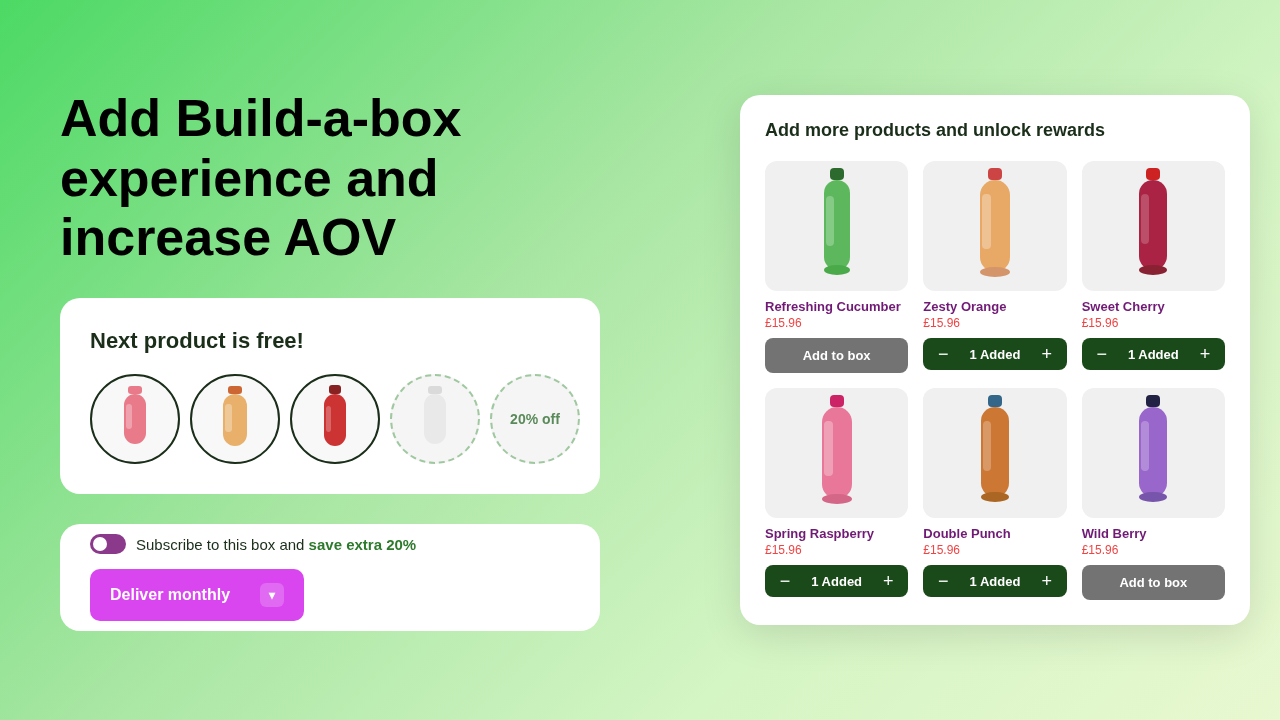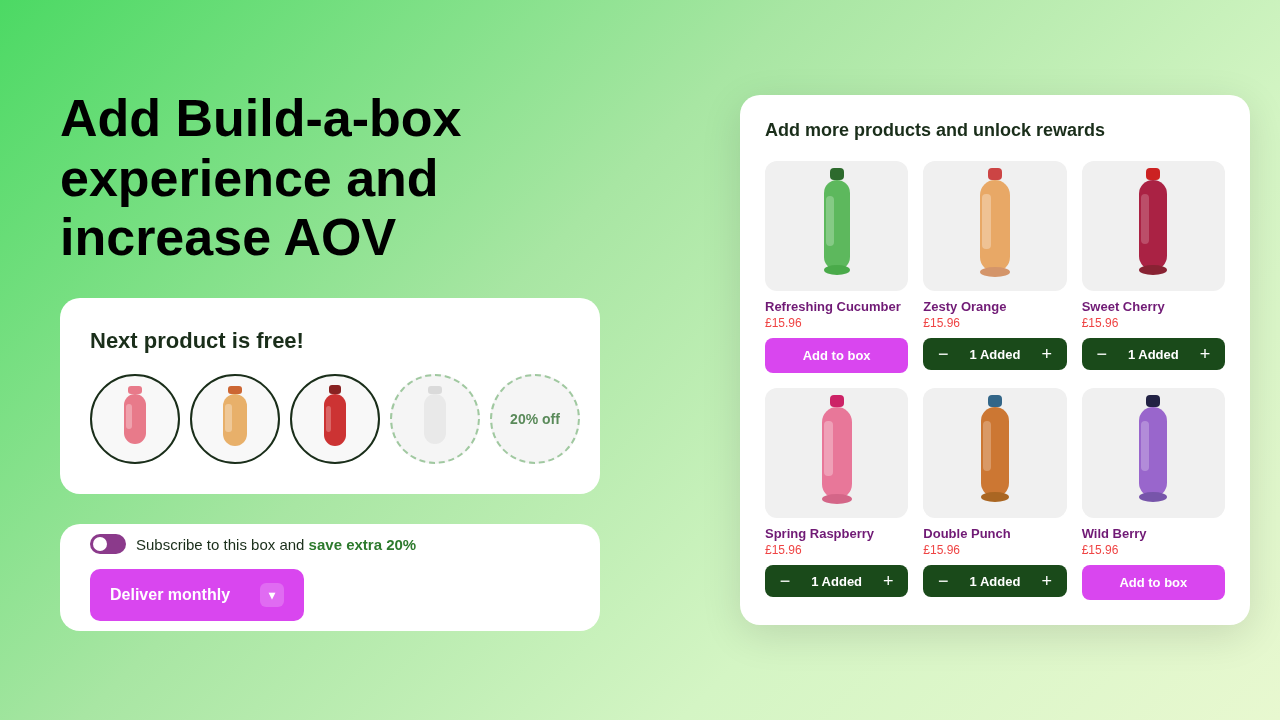--- a/index.html
+++ b/index.html
@@ -200,21 +200,21 @@
       margin-bottom: 2px;
     }
 
     .product-price {
       font-size: 12px;
       color: #ef4444;
       margin-bottom: 8px;
     }
 
     .add-btn {
-      background: #d946ef;
+      background: #737373;
       color: white;
       border: none;
       border-radius: 8px;
       padding: 10px;
       font-size: 13px;
       font-weight: 600;
       cursor: pointer;
       width: 100%;
     }
 

